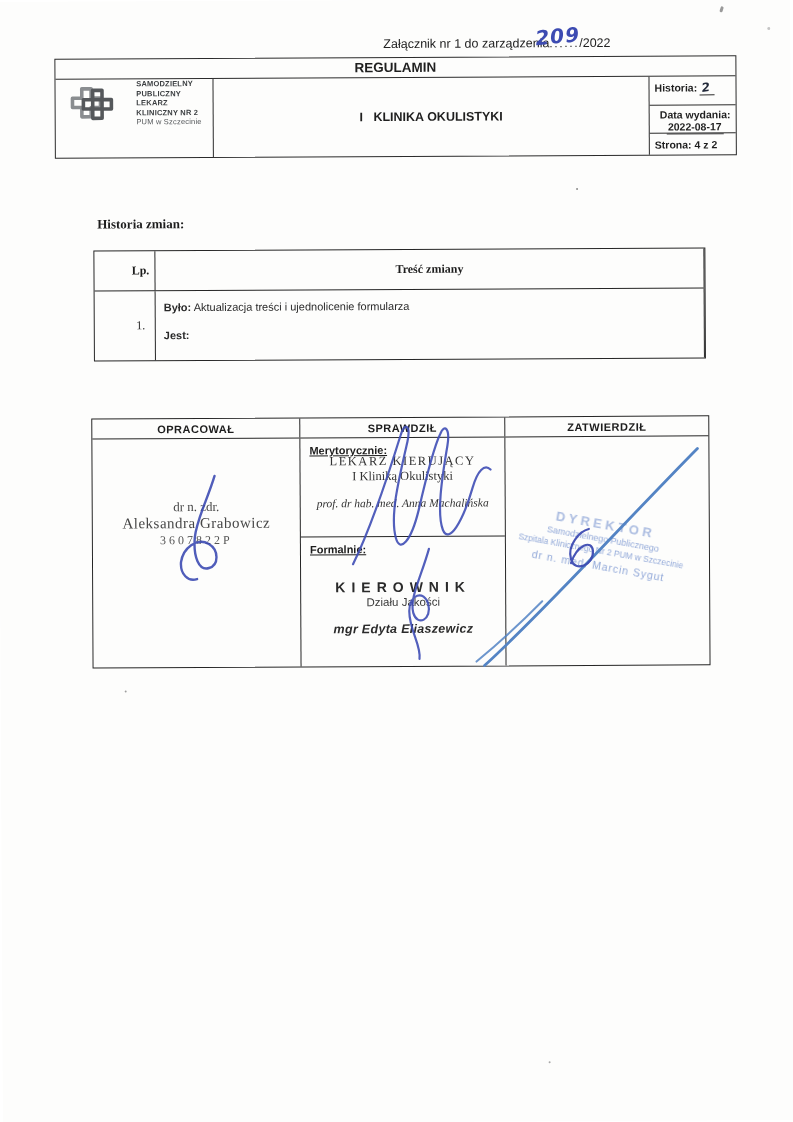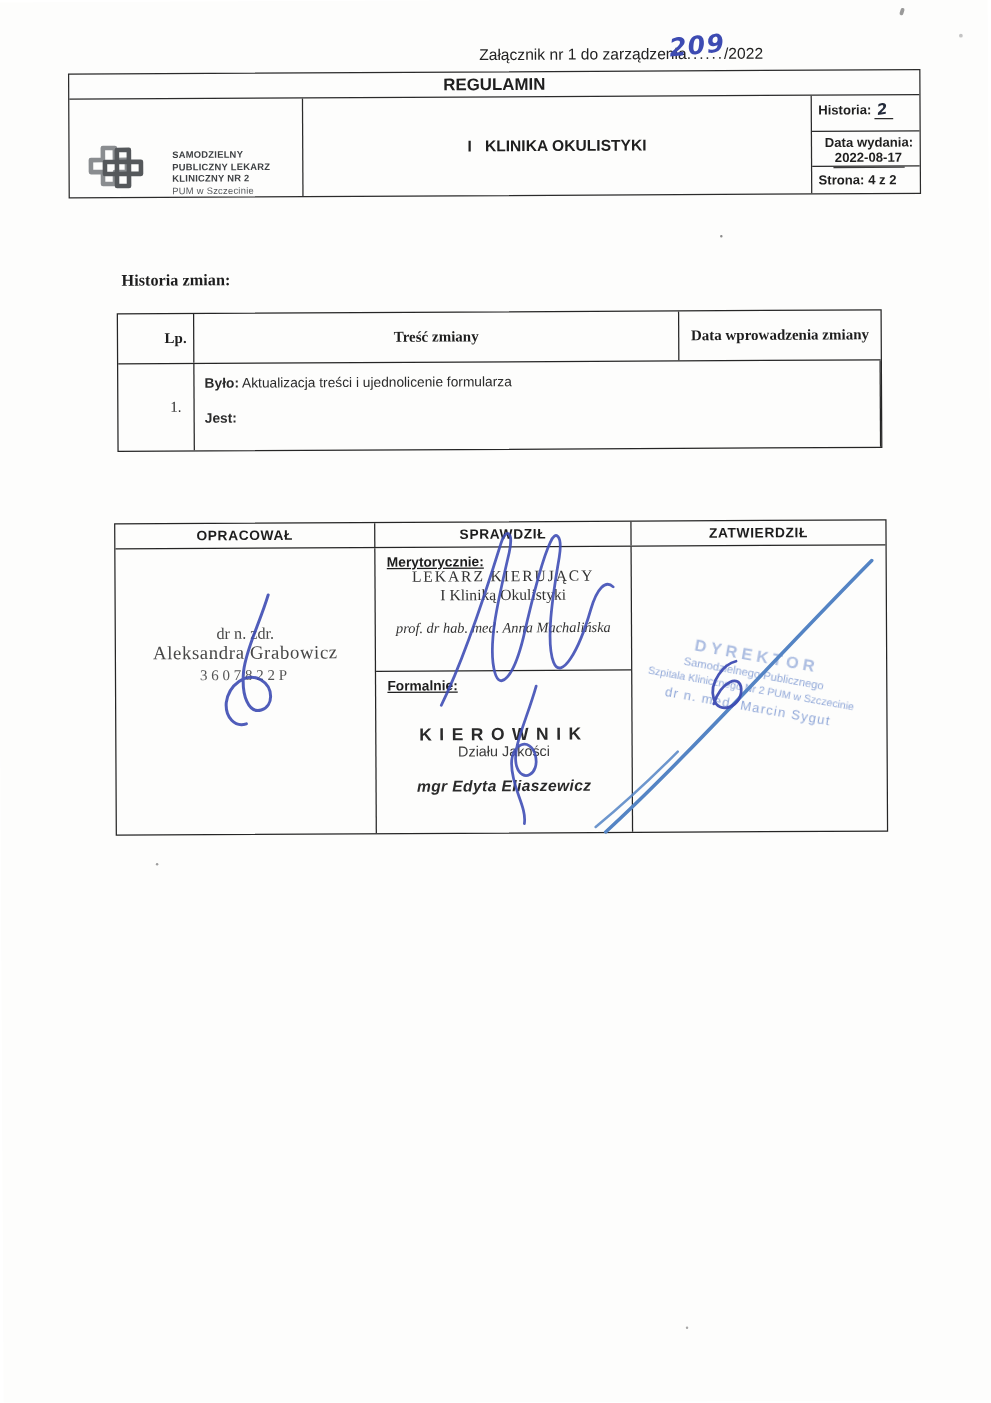--- a/index.html
+++ b/index.html
@@ -18,21 +18,21 @@
     position:absolute;left:152px;top:-12px;
     font-family:"DejaVu Sans",sans-serif;font-style:italic;font-weight:bold;
     font-size:20px;color:#3d4bb2;transform:rotate(-5deg);letter-spacing:1px;
   }
   .speck{position:absolute;border-radius:50%;background:#8a8a8a;}
 
   
   .hdr{left:57px;top:57px;width:680px;height:98px;border:1.6px solid #2b2b2b;display:flex;flex-direction:column;}
   .hdr-title{height:19px;border-bottom:1.6px solid #2b2b2b;text-align:center;font-weight:bold;font-size:13.5px;line-height:19px;color:#1f1f1f;}
   .hdr-body{flex:1;display:flex;}
-  .hdr-logo-cell{width:187px;border-right:1.6px solid #2b2b2b;display:flex;align-items:flex-end;padding-left:13px;box-sizing:border-box;gap:13px;}
+  .hdr-logo-cell{width:158px;border-right:1.6px solid #2b2b2b;display:flex;align-items:flex-start;padding-left:13px;box-sizing:border-box;gap:13px;}
   .org{margin-left:8px;font-size:7.5px;line-height:9.5px;color:#3d4043;font-weight:bold;letter-spacing:.2px;}
   .org .lite{font-weight:normal;color:#55585b;}
   .hdr-subject{flex:1;display:flex;align-items:center;justify-content:center;font-weight:bold;font-size:12.5px;color:#1f1f1f;white-space:pre;}
   .hdr-meta{width:86px;border-left:1.6px solid #2b2b2b;display:flex;flex-direction:column;font-size:10.5px;font-weight:bold;color:#1f1f1f;}
   .meta-row{padding:4px 0 0 5px;box-sizing:border-box;}
   .meta-row.b{border-bottom:1.4px solid #2b2b2b;}
   .m1{height:29px;}
   .m2{height:28px;line-height:11.5px;text-align:center;}
   .m3{flex:1;display:flex;align-items:center;padding-top:0;}
   .hw2-wrap{display:inline-block;border-bottom:1.5px solid #2b2b2b;padding:0 5px 0 2px;margin-left:2px;}
@@ -139,21 +139,20 @@
       </div>
     </div>
   </div>
 
   <div class="abs hist-head serif">Historia zmian:</div>
 
   <div class="abs ht">
     <div class="ht-row ht-hrow">
       <div class="c-lp">Lp.</div>
       <div class="c-ch">Treść zmiany</div>
-      <div class="c-dt">Data wprowadzenia zmiany</div>
     </div>
     <div class="ht-row ht-drow">
       <div class="c-lp">1.</div>
       <div class="c-ch">
         <div>
           <span class="bold">Było:</span>
           <span>Aktualizacja treści i ujednolicenie formularza</span>
         </div>
         <div class="bold jest">Jest:</div>
       </div>

